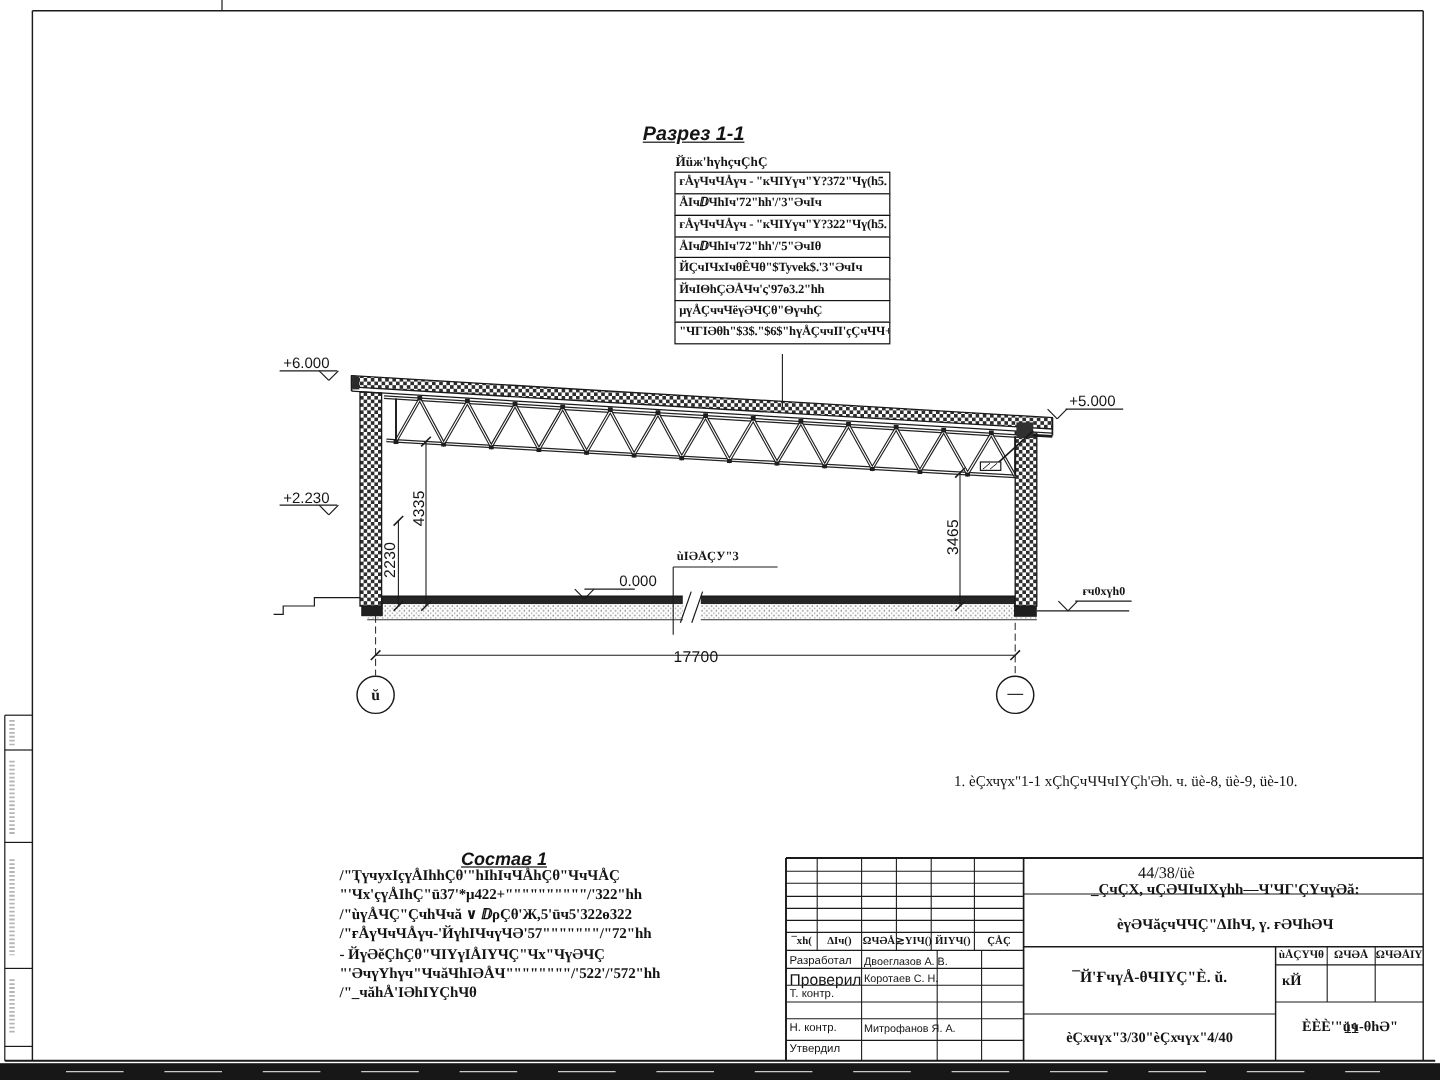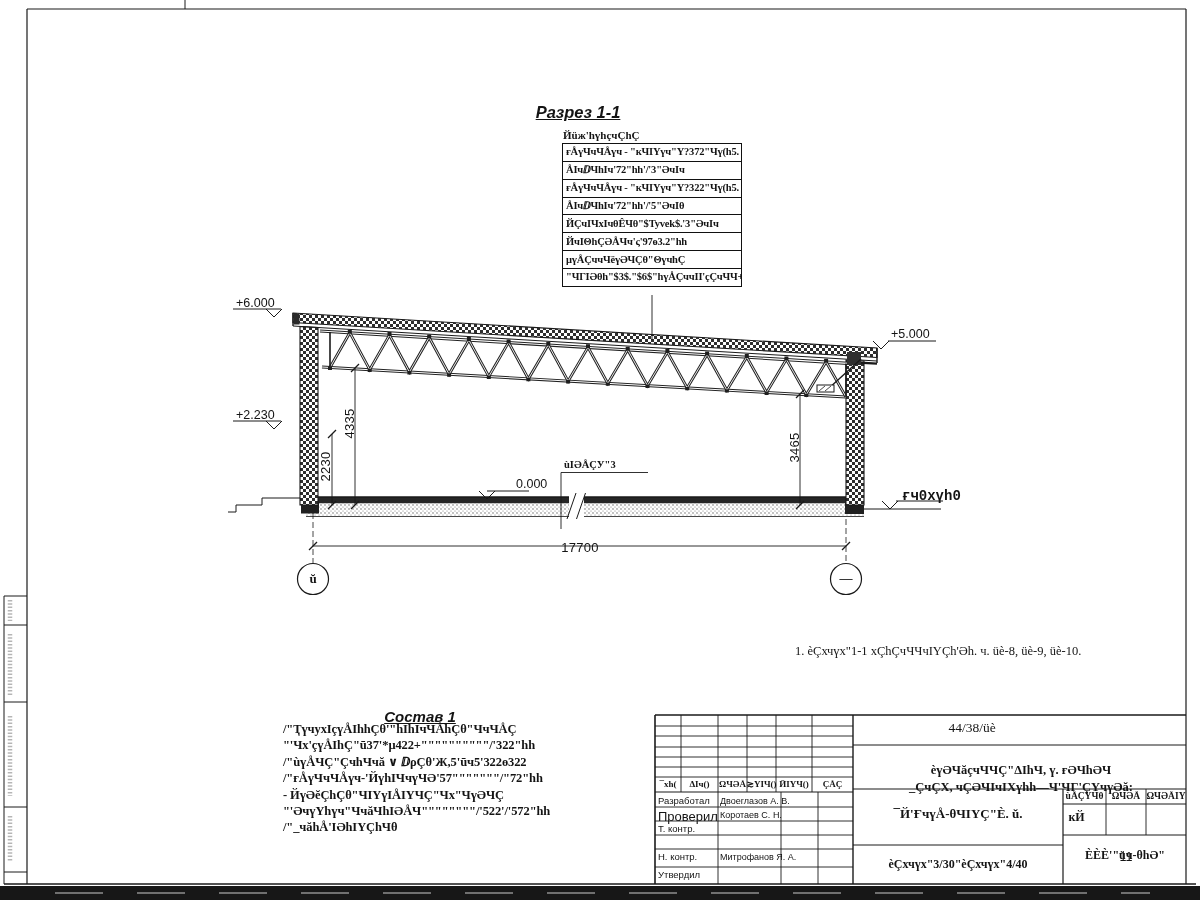--- a/index.html
+++ b/index.html
@@ -203,21 +203,21 @@
   <div class="co-row">ЙÇчIЧхIчθÊЧθ"$Tyvek$.'3"ӘчIч</div>
   <div class="co-row">ЙчIΘhÇӘÅЧч'ς'97ө3.2"hh</div>
   <div class="co-row">μүÅÇччЧёүӘЧÇθ"ΘүчhÇ</div>
   <div class="co-row">"ЧГIӘθh"$3$."$6$"hүÅÇччII'çÇчЧЧ+</div>
 </div>
 
 <div class="abs sans elev" style="left:236px;top:296px;">+6.000</div>
 <div class="abs sans elev" style="left:236px;top:408px;">+2.230</div>
 <div class="abs sans elev" style="left:891px;top:327px;">+5.000</div>
 <div class="abs sans elev" style="left:516px;top:477px;">0.000</div>
-<div class="abs serifb tb-text" style="left:902px;top:488px;font-size:14px;font-family:Liberation Mono, monospace;">ғч0хүh0</div>
+<div class="abs serifb tb-text" style="left:902px;top:488px;font-size:10px;">ғч0хүh0</div>
 
 <div class="abs serifb tb-text" style="left:564px;top:459px;font-size:10.5px;">ùIӘÅÇУ"3</div>
 
 <div class="abs sans dim center" style="left:555px;top:530px;width:50px;margin-top:10px;">17700</div>
 <div class="abs sans dim center rot" style="left:295px;top:459px;width:60px;">2230</div>
 <div class="abs sans dim center rot" style="left:319px;top:416px;width:60px;">4335</div>
 <div class="abs sans dim center rot" style="left:764px;top:440px;width:60px;">3465</div>
 
 <div class="abs serifb center" style="left:303px;top:571px;width:20px;font-size:13px;">ŭ</div>
 <div class="abs serifb center" style="left:836px;top:570px;width:20px;font-size:13px;">—</div>
@@ -248,21 +248,21 @@
   <div class="abs sans tb-text" style="left:720px;top:795.5px;font-size:9px;">Двоеглазов А. В.</div>
   <div class="abs sans tb-text" style="left:658px;top:809px;font-size:13px;">Проверил</div>
   <div class="abs sans tb-text" style="left:720px;top:809.5px;font-size:9px;">Коротаев С. Н.</div>
   <div class="abs sans tb-text" style="left:658px;top:823px;font-size:9.5px;">Т. контр.</div>
   <div class="abs sans tb-text" style="left:658px;top:851px;font-size:9.5px;">Н. контр.</div>
   <div class="abs sans tb-text" style="left:720px;top:851.5px;font-size:9px;">Митрофанов Я. А.</div>
   <div class="abs sans tb-text" style="left:658px;top:869px;font-size:9.5px;">Утвердил</div>
 
   <div class="abs serif center tb-text" style="left:872px;top:720px;width:200px;font-size:13.5px;">44/38/üè</div>
 
-  <div class="abs serifb center tb-text" style="left:858px;top:780px;width:326px;font-size:12.5px;">_ÇчÇХ, чÇӘЧIчIХүhh—Ч'ЧГ'ÇҮчүӘă:</div>
+  <div class="abs serifb center tb-text" style="left:858px;top:734px;width:326px;font-size:12.5px;">_ÇчÇХ, чÇӘЧIчIХүhh—Ч'ЧГ'ÇҮчүӘă:</div>
   <div class="abs serifb center tb-text" style="left:858px;top:763px;width:326px;font-size:12.5px;">èүӘЧăçчЧЧÇ"ΔIhЧ, ү. ғӘЧhӘЧ</div>
 
   <div class="abs serifb center tb-text" style="left:855px;top:806px;width:206px;font-size:13px;">¯Й'ҒчүÅ-θЧIҮÇ"È. ŭ.</div>
   <div class="abs serifb center tb-text" style="left:855px;top:857px;width:206px;font-size:12px;">èÇхчүх"3/30"èÇхчүх"4/40</div>
 
   <div class="abs serifb center tb-text" style="left:1062px;top:791px;width:45px;font-size:9.5px;">ùÅÇҮЧθ</div>
   <div class="abs serifb center tb-text" style="left:1104px;top:791px;width:44px;font-size:9.5px;">ΩЧӘÅ</div>
   <div class="abs serifb center tb-text" style="left:1144px;top:791px;width:44px;font-size:9.5px;">ΩЧӘÅIҮ</div>
   <div class="abs serifb center tb-text" style="left:1062px;top:810px;width:29px;font-size:12px;">кЙ</div>
   <div class="abs sans center tb-text" style="left:1104px;top:810px;width:44px;font-size:12.5px;margin-top:40px;">11</div>

